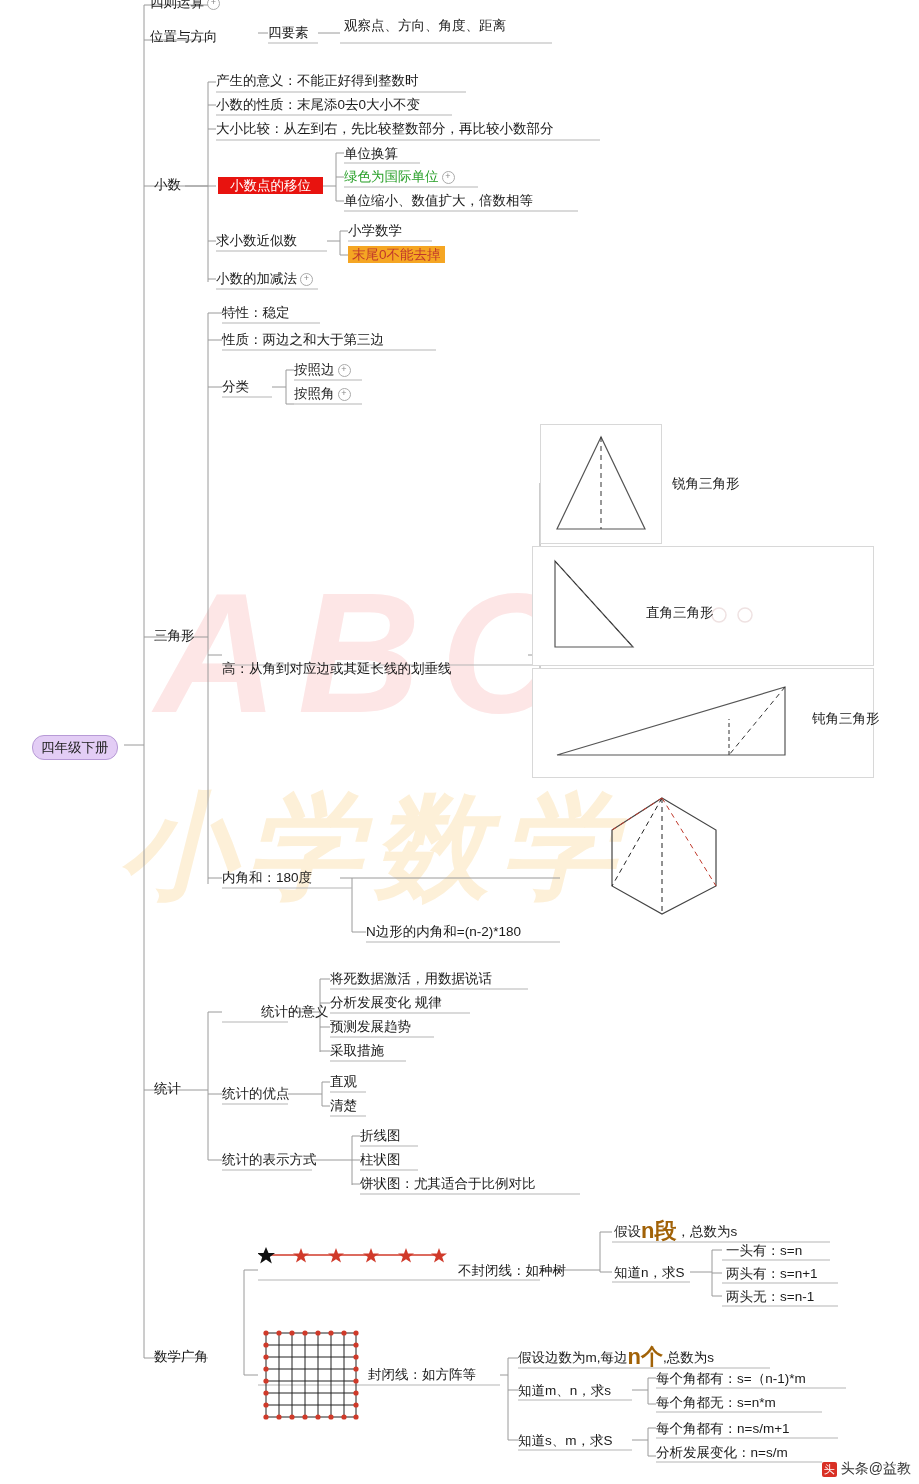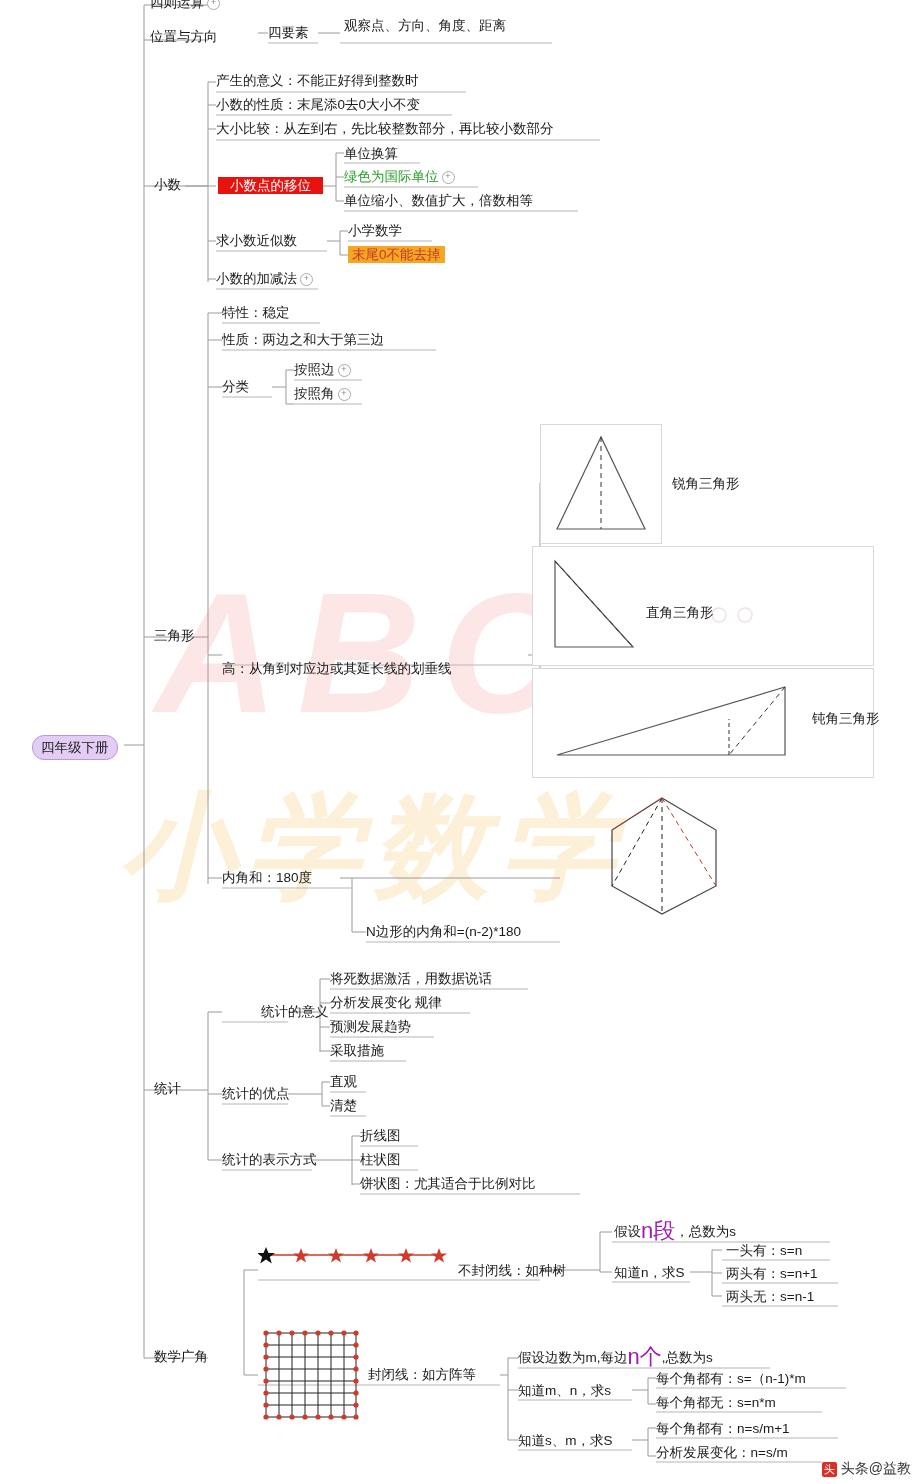--- a/index.html
+++ b/index.html
@@ -8,21 +8,21 @@
   .wm{position:absolute;pointer-events:none;user-select:none;font-style:italic;}
   .wm-abc{left:155px;top:555px;font-size:170px;font-weight:bold;color:#fde6e6;letter-spacing:20px;font-family:"Liberation Sans",sans-serif;}
   .wm-cn{left:120px;top:770px;font-size:115px;font-weight:bold;color:#fdf0d8;letter-spacing:12px;font-family:"DejaVu Sans",sans-serif;}
   .wm-face{position:absolute;left:645px;top:590px;width:120px;height:90px;pointer-events:none;}
   svg.lines{position:absolute;left:0;top:0;width:919px;height:1484px;pointer-events:none;}
   .node{position:absolute;font-size:13.5px;line-height:17px;white-space:nowrap;color:#1a1a1a;}
   .root{background:#e3cdf5;border:1px solid #b79ad6;padding:3px 8px;border-radius:12px;font-size:13.5px;color:#222;}
   .hl-red{background:#e8130f;color:#fff;padding:1px 12px;}
   .hl-org{background:#f5a623;color:#c0392b;padding:1px 4px;}
   .green{color:#2aa02a;}
-  .big-red{color:#a21caf;font-size:22px;font-weight:normal;vertical-align:-2px;}
+  .big-red{color:#a16207;font-size:22px;font-weight:bold;vertical-align:-2px;}
   .plus{display:inline-block;width:11px;height:11px;border:1px solid #aaa;border-radius:50%;color:#888;font-size:9px;line-height:9px;text-align:center;background:#fff;vertical-align:2px;margin-left:3px;}
   .imgbox{position:absolute;background:#fff;border:1px solid #d8d8d8;}
   .logo{position:absolute;right:8px;bottom:6px;font-size:14px;color:#333;display:flex;align-items:center;gap:4px;}
   .logo .sq{display:inline-block;width:15px;height:15px;background:#d93025;color:#fff;font-size:11px;line-height:15px;text-align:center;border-radius:2px;}
 </style>
 </head>
 <body>
 
 <div id="canvas">
 

